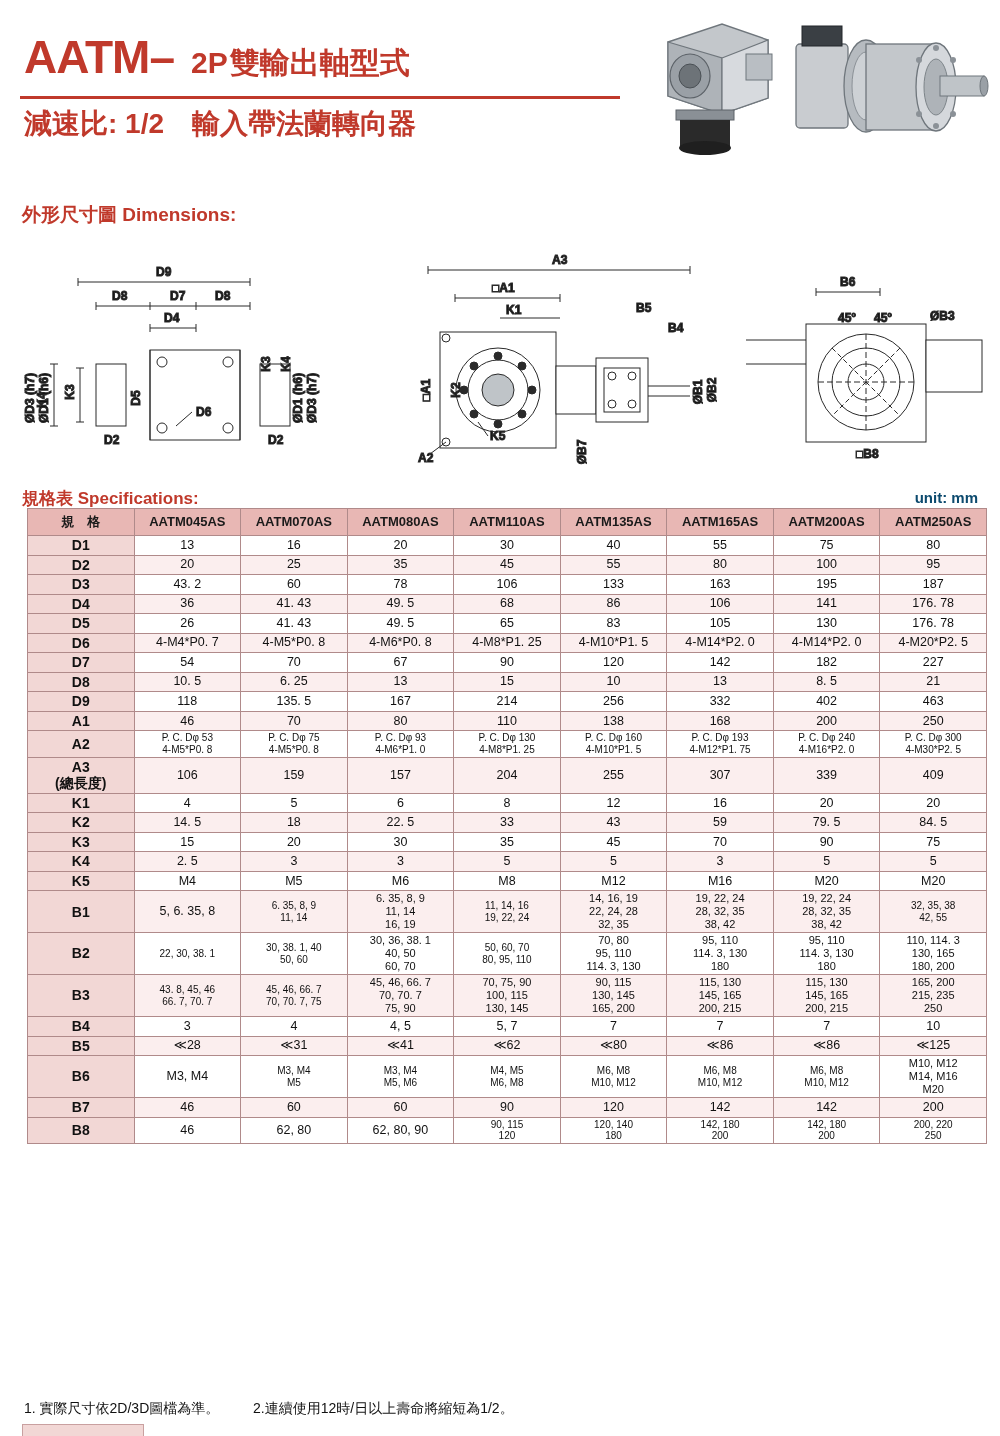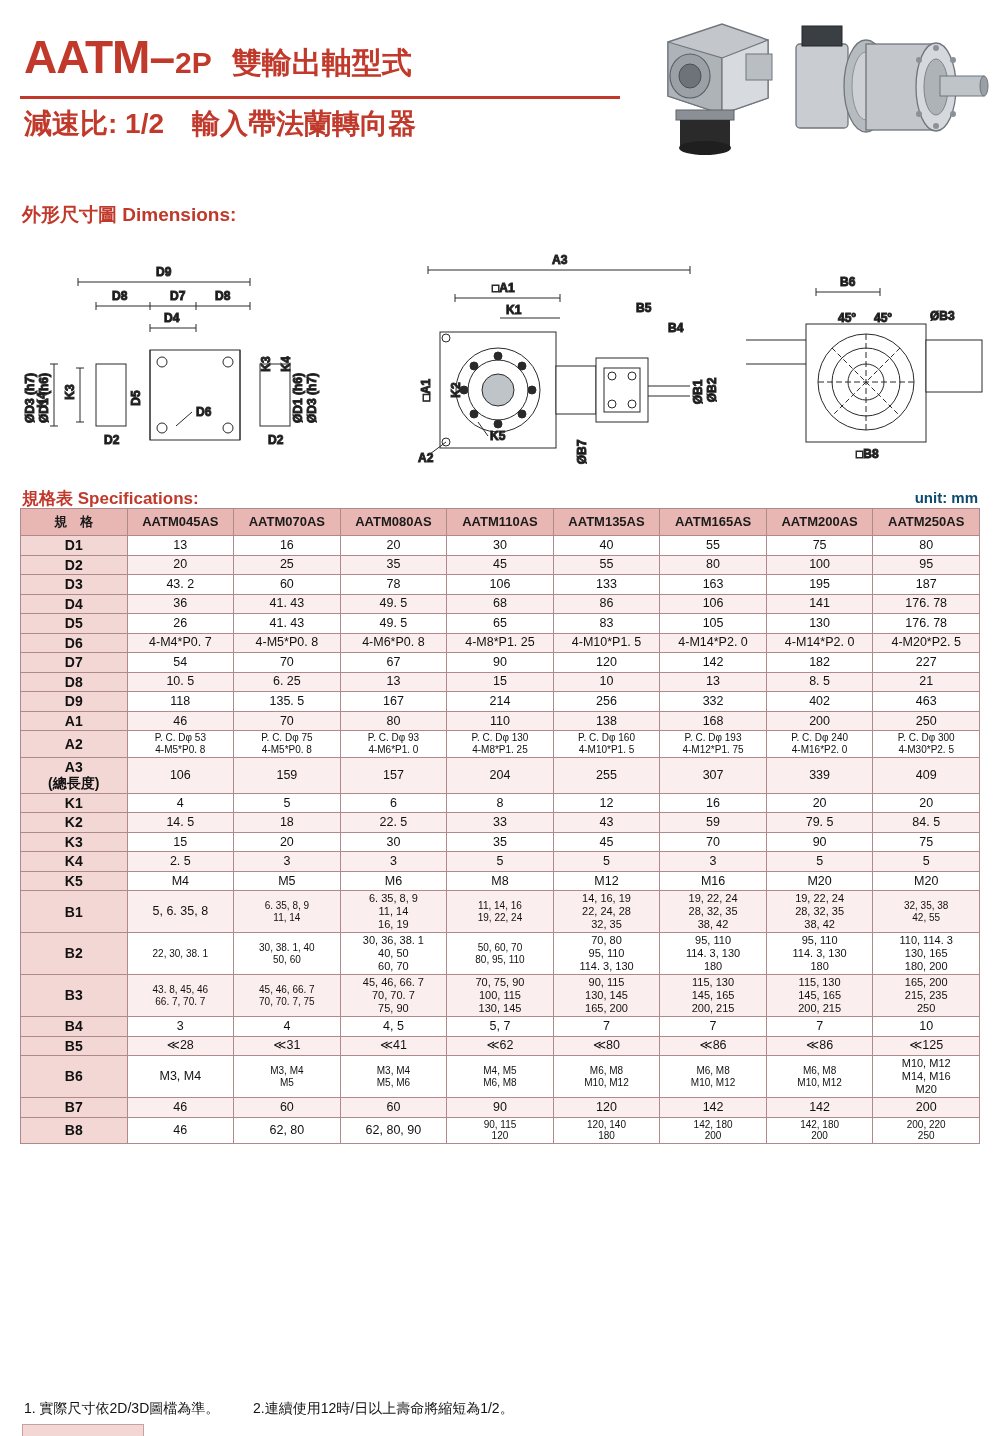--- a/index.html
+++ b/index.html
@@ -8,42 +8,42 @@
     font-family:"Liberation Sans", sans-serif;
     color:#1a1a1a;position:relative;overflow:hidden;
   }
   .page{position:relative;width:1000px;height:1436px;}
 
   
   .header{position:absolute;left:0;top:0;width:1000px;height:180px;}
   .title-line1{position:absolute;left:24px;top:30px;white-space:nowrap;}
   .title-line1 .big{font-size:46px;font-weight:bold;color:#c0392b;letter-spacing:-1px;text-align:right;}
   .title-line1 .dash{font-size:46px;font-weight:bold;color:#c0392b;}
-  .title-line1 .mid{font-size:30px;font-weight:bold;color:#c0392b;}
-  .title-line1 .cjk{font-size:30px;font-weight:bold;color:#c0392b;margin-left:20px;}
+  .title-line1 .mid{font-size:30px;font-weight:bold;color:#c0392b;margin-left:16px;}
+  .title-line1 .cjk{font-size:30px;font-weight:bold;color:#c0392b;margin-left:2px;}
   .title-line2{position:absolute;left:24px;top:105px;white-space:nowrap;
     font-size:28px;font-weight:bold;color:#c0392b;}
   .title-underline{position:absolute;left:20px;top:96px;width:600px;height:3px;background:#c0392b;}
 
   
   .prod{position:absolute;}
   .prod1{left:650px;top:14px;width:130px;height:160px;}
   .prod2{left:790px;top:14px;width:200px;height:160px;}
 
   
   .sec-dim{position:absolute;left:22px;top:202px;font-size:19px;font-weight:bold;color:#c0392b;text-align:right;}
   .sec-spec{position:absolute;left:22px;top:487px;font-size:17px;font-weight:bold;color:#c0392b;}
   .unit{position:absolute;right:22px;top:489px;font-size:15px;font-weight:bold;color:#0c4a6e;}
 
   
   .drawings{position:absolute;left:0;top:240px;width:1000px;height:245px;}
   .drawings svg{display:block;}
 
   
-  .tbl-wrap{position:absolute;left:20px;top:508px;width:960px;}
+  .tbl-wrap{position:absolute;left:27px;top:508px;width:960px;}
   table.spec{border-collapse:collapse;width:960px;table-layout:fixed;
     font-size:12.5px;color:#111;}
   table.spec th,table.spec td{
     border:1px solid #b08a8a;text-align:center;vertical-align:middle;
     padding:1px 1px;line-height:1.18;
   }
   table.spec thead th{
     background:#e8b7b4;font-weight:bold;font-size:13px;height:24px;color:#1a1a1a;
   }
   table.spec td.rowhdr{

